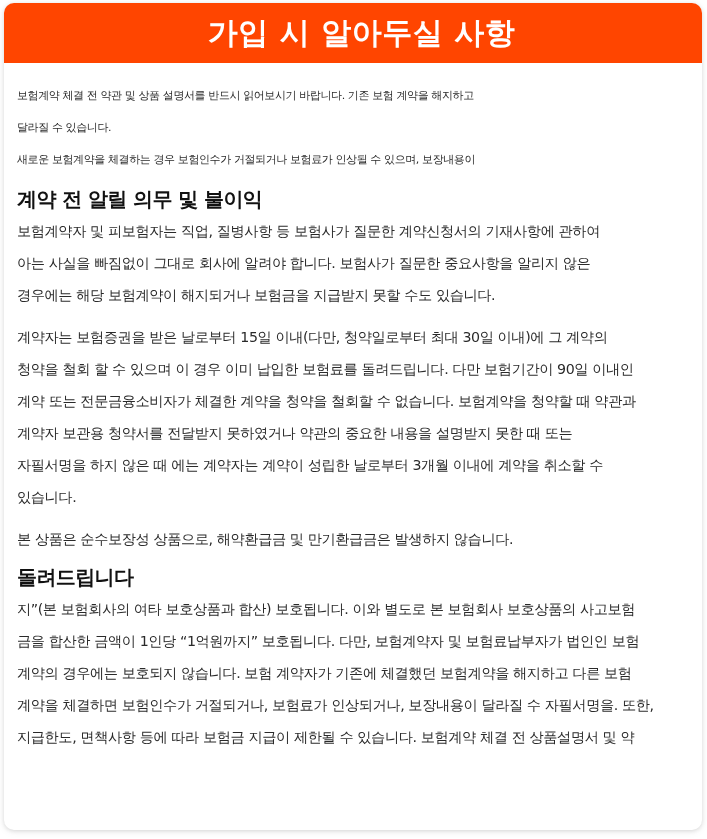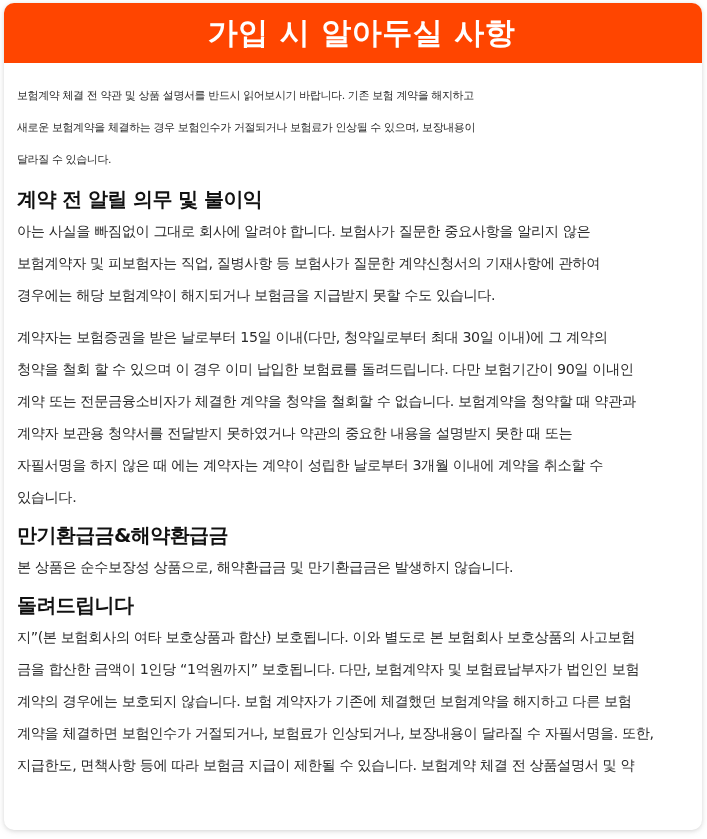--- a/index.html
+++ b/index.html
@@ -77,46 +77,45 @@
 <body>
 
 <div class="card">
   <div class="header">
     <span class="header-title">가입 시 알아두실 사항</span>
   </div>
 
   <div class="content">
     <p class="intro">
       <span class="line">보험계약 체결 전 약관 및 상품 설명서를 반드시 읽어보시기 바랍니다. 기존 보험 계약을 해지하고</span>
+      <span class="line">달라질 수 있습니다.</span>
       <span class="line">새로운 보험계약을 체결하는 경우 보험인수가 거절되거나 보험료가 인상될 수 있으며, 보장내용이</span>
-      <span class="line">달라질 수 있습니다.</span>
     </p>
 
     <div class="section">
       <h3 class="section-title">계약 전 알릴 의무 및 불이익</h3>
       <p class="section-body">
+        <span class="line">보험계약자 및 피보험자는 직업, 질병사항 등 보험사가 질문한 계약신청서의 기재사항에 관하여</span>
         <span class="line">아는 사실을 빠짐없이 그대로 회사에 알려야 합니다. 보험사가 질문한 중요사항을 알리지 않은</span>
-        <span class="line">보험계약자 및 피보험자는 직업, 질병사항 등 보험사가 질문한 계약신청서의 기재사항에 관하여</span>
         <span class="line">경우에는 해당 보험계약이 해지되거나 보험금을 지급받지 못할 수도 있습니다.</span>
       </p>
     </div>
 
     <div class="section">
       <p class="section-body">
         <span class="line">계약자는 보험증권을 받은 날로부터 15일 이내(다만, 청약일로부터 최대 30일 이내)에 그 계약의</span>
         <span class="line">청약을 철회 할 수 있으며 이 경우 이미 납입한 보험료를 돌려드립니다. 다만 보험기간이 90일 이내인</span>
         <span class="line">계약 또는 전문금융소비자가 체결한 계약을 청약을 철회할 수 없습니다. 보험계약을 청약할 때 약관과</span>
         <span class="line">계약자 보관용 청약서를 전달받지 못하였거나 약관의 중요한 내용을 설명받지 못한 때 또는</span>
         <span class="line">자필서명을 하지 않은 때 에는 계약자는 계약이 성립한 날로부터 3개월 이내에 계약을 취소할 수</span>
         <span class="line">있습니다.</span>
       </p>
     </div>
 
     <div class="section">
-      <h3 class="section-title">만기환급금&amp;해약환급금</h3>
       <p class="section-body">
         <span class="line">본 상품은 순수보장성 상품으로, 해약환급금 및 만기환급금은 발생하지 않습니다.</span>
       </p>
     </div>
 
     <div class="section">
       <h3 class="section-title">돌려드립니다</h3>
       <p class="section-body">
         <span class="line">지”(본 보험회사의 여타 보호상품과 합산) 보호됩니다. 이와 별도로 본 보험회사 보호상품의 사고보험</span>
         <span class="line">금을 합산한 금액이 1인당 “1억원까지” 보호됩니다. 다만, 보험계약자 및 보험료납부자가 법인인 보험</span>

